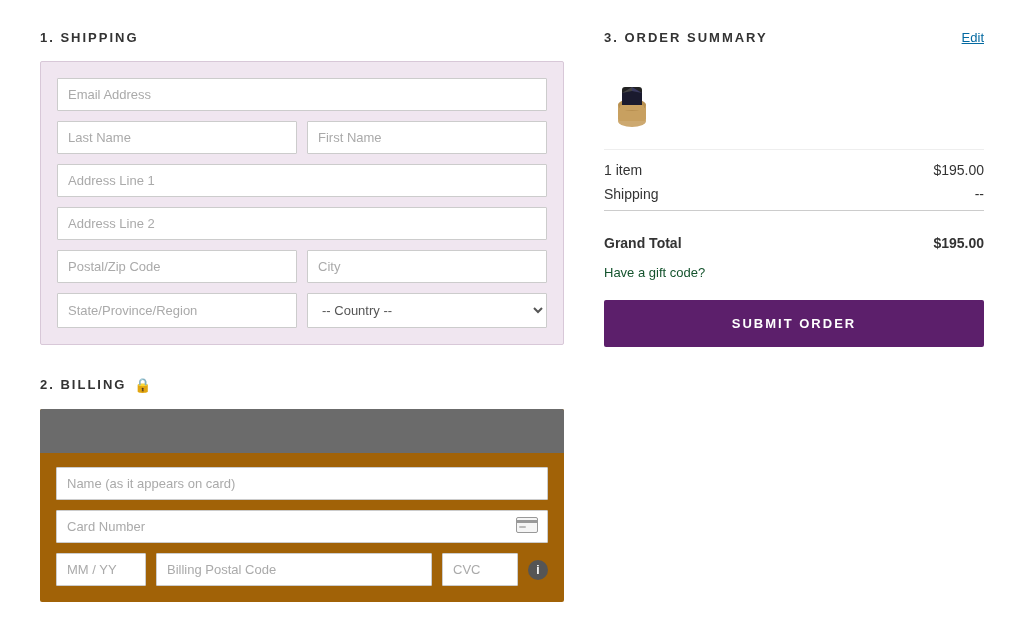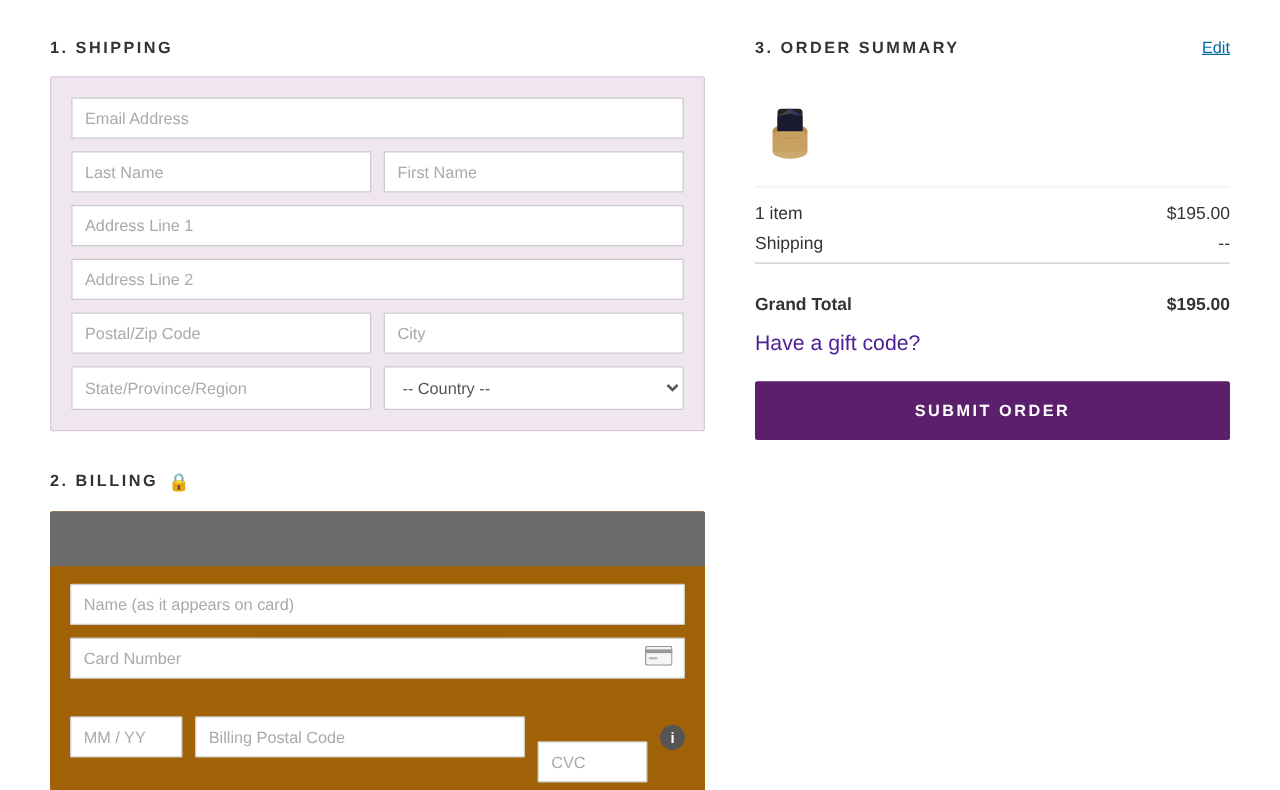--- a/index.html
+++ b/index.html
@@ -102,21 +102,21 @@
       font-size: 16px;
       color: #888;
     }
     .billing-row {
       display: flex;
       gap: 10px;
       align-items: center;
     }
     .mm-input { width: 90px; flex-shrink: 0; }
     .postal-input { flex: 1; }
-    .cvc-input { width: 88px; flex-shrink: 0; margin-top: 40px; }
+    .cvc-input { width: 76px; flex-shrink: 0; }
     .info-icon {
       width: 20px;
       height: 20px;
       background: #555;
       color: #fff;
       border-radius: 50%;
       display: flex;
       align-items: center;
       justify-content: center;
       font-size: 12px;
@@ -159,22 +159,22 @@
       font-size: 14px;
       text-align: right;
     }
     .order-line.grand-total {
       font-weight: bold;
       border-top: 1px solid #ccc;
       padding-top: 24px;
       margin-top: 4px;
     }
     .gift-code {
-      font-size: 17px;
-      color: #4c1d95;
+      font-size: 13px;
+      color: #14532d;
       margin: 14px 0 20px;
     }
     .submit-btn {
       background: #5c1f6b;
       color: #fff;
       border: none;
       padding: 16px 28px;
       font-size: 13px;
       font-weight: bold;
       letter-spacing: 2px;

